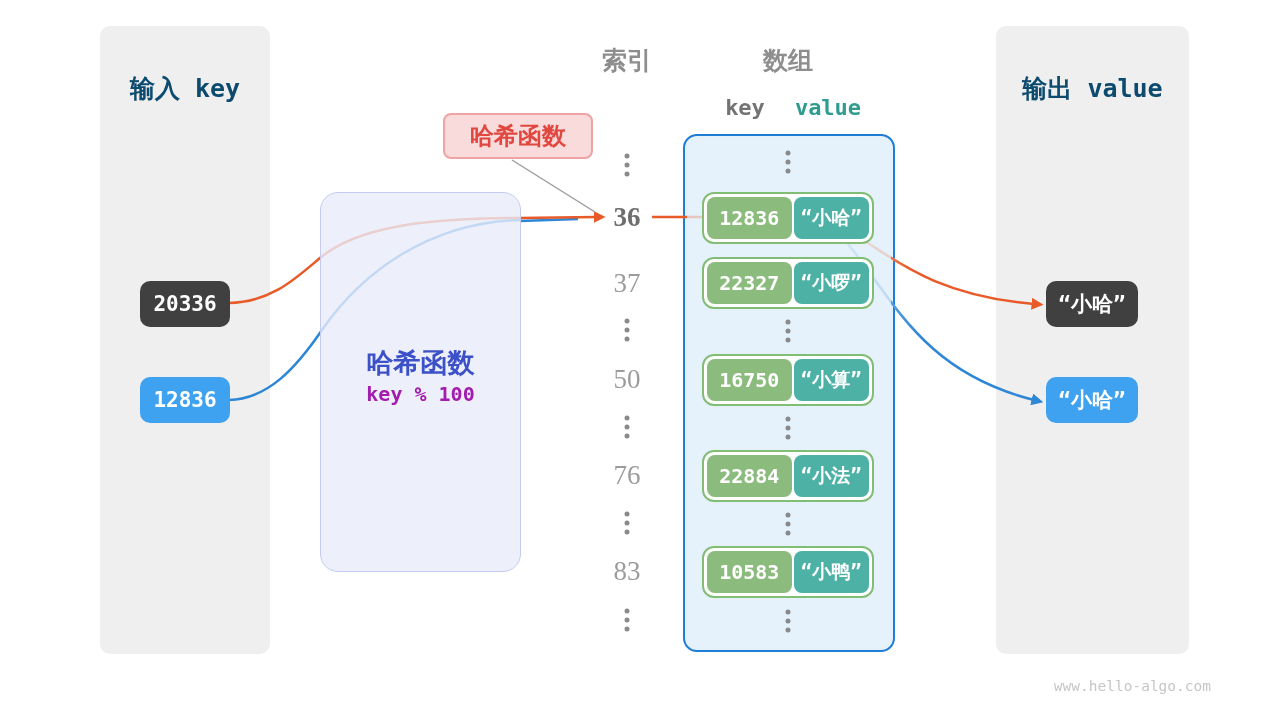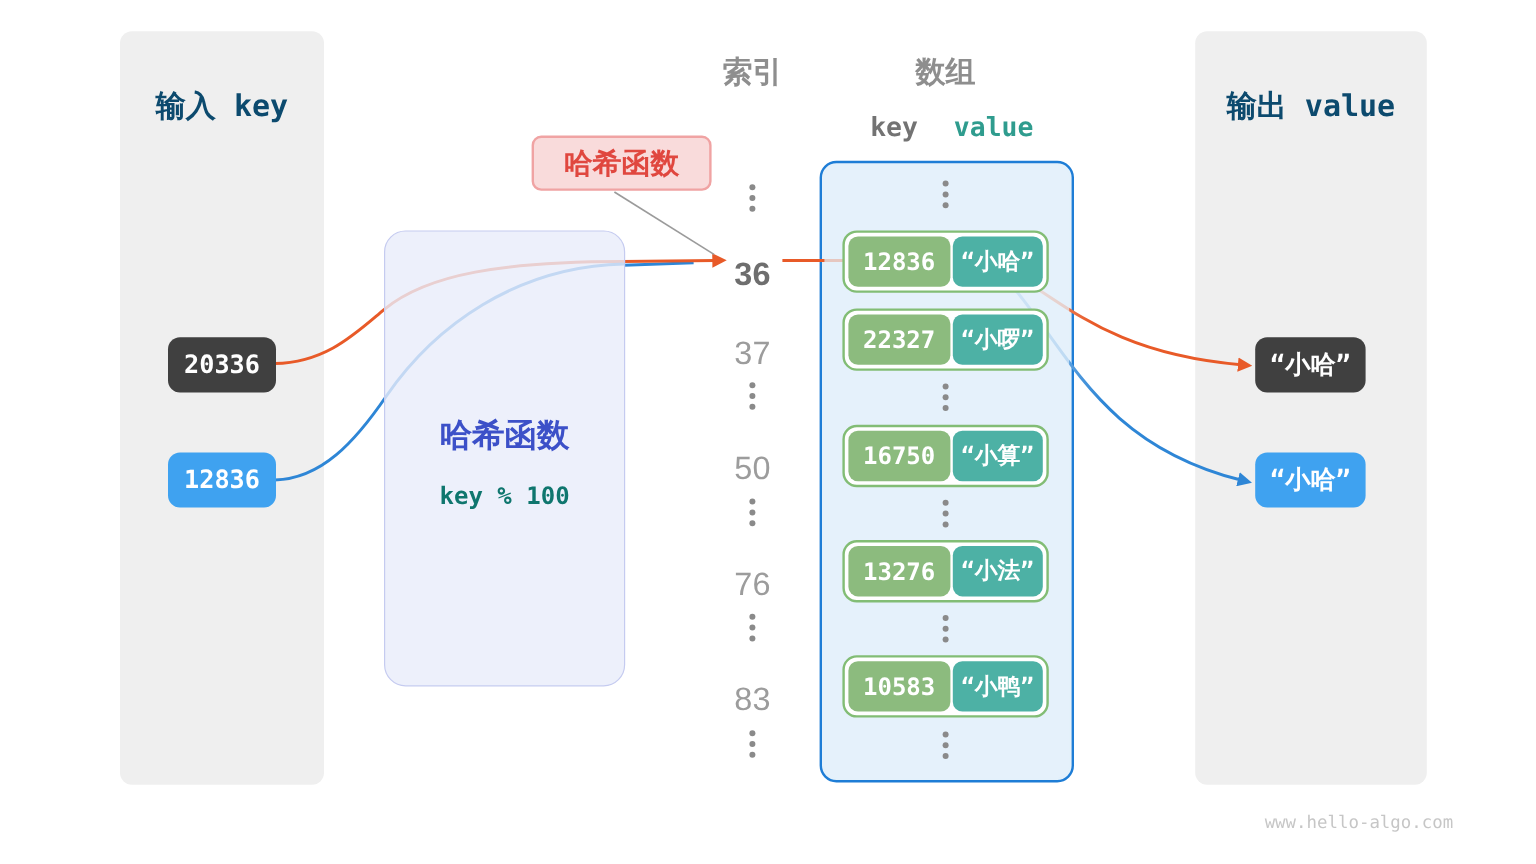--- a/index.html
+++ b/index.html
@@ -48,22 +48,22 @@
   .hash-box {
     position:absolute; left:320px; top:192px; width:201px; height:380px;
     background:rgba(233,236,250,0.80); border:1.5px solid #c5cbf0;
     border-radius:18px; box-sizing:border-box;
   }
   .hash-title {
     position:absolute; width:100%; top:152px; text-align:center;
     color:#3c50c8; font-size:27px; font-weight:bold;
   }
   .hash-formula {
-    position:absolute; width:100%; top:208px; text-align:center;
-    color:#0f766e; font-size:20px; font-weight:bold;
+    position:absolute; width:100%; top:189px; text-align:center;
+    color:#a21caf; font-size:20px; font-weight:bold;
     font-family:"DejaVu Sans Mono",monospace;
   }
 
   
   .collision {
     position:absolute; left:443px; top:113px; width:150px; height:46px;
     background:#f9dbdb; border:2px solid #f0a3a3; border-radius:8px;
     box-sizing:border-box; display:flex; align-items:center; justify-content:center;
     color:#e0473f; font-size:24px; font-weight:bold;
   }
@@ -74,21 +74,21 @@
     display:flex; align-items:center; justify-content:center;
     color:#ffffff; font-size:21px; font-weight:bold;
     font-family:"DejaVu Sans Mono",monospace; white-space:nowrap;
   }
   .kbox.orange { background:#404040; }
   .kbox.blue   { background:#3fa2f0; }
 
   
   .idx-num {
     color:#9c9c9c; font-size:27px;
-    font-family:Liberation Sans, sans-serif; white-space:nowrap;margin-top:12px;
+    font-family:Liberation Serif, serif; white-space:nowrap;
   }
   .idx-num.hl { color:#6e6e6e; font-weight:bold; }
 
   
   .vdots { display:flex; flex-direction:column; align-items:center; gap:4px; }
   .vdots .dot { width:5px; height:5px; border-radius:50%; background:#8a8a8a; }
 
   
   .kv-row {
     position:absolute; width:172px; height:52px;
@@ -234,21 +234,21 @@
     <div class="pill value">“小算”</div>
   </div>
 
   <div class="abs cc vdots" style="left:788px; top:428px;">
       <div class="dot"></div>
       <div class="dot"></div>
       <div class="dot"></div>
     </div>
 
   <div class="kv-row cc" style="left:788px; top:476px;">
-    <div class="pill key">13276</div>
+    <div class="pill key">22884</div>
     <div class="pill value">“小法”</div>
   </div>
 
   <div class="abs cc vdots" style="left:788px; top:524px;">
       <div class="dot"></div>
       <div class="dot"></div>
       <div class="dot"></div>
     </div>
 
   <div class="kv-row cc" style="left:788px; top:572px;">

